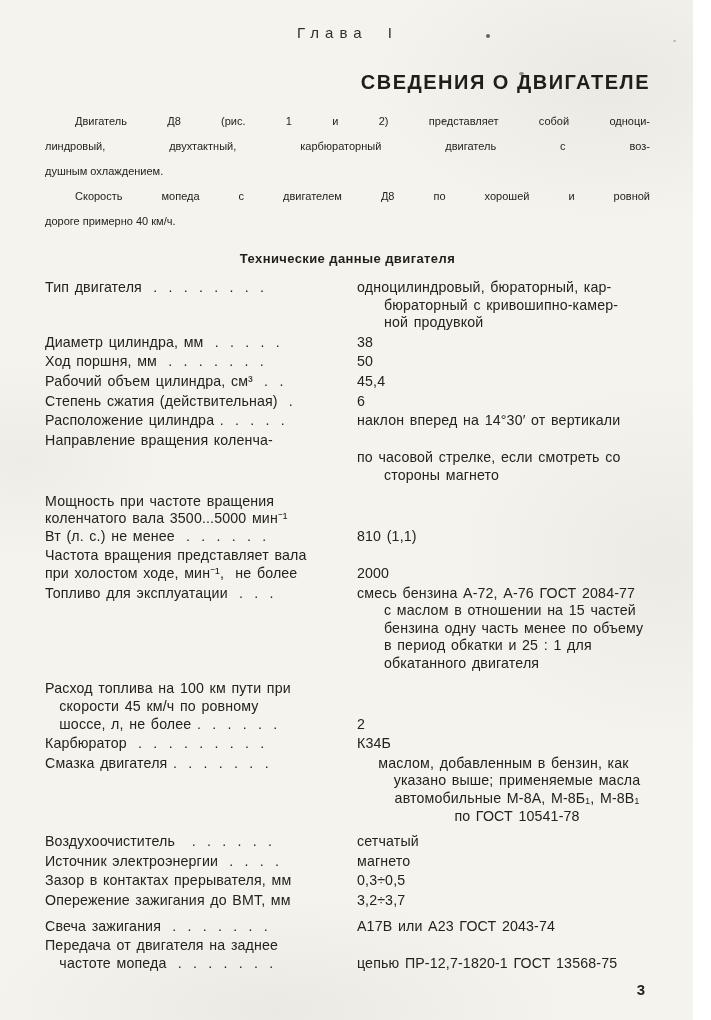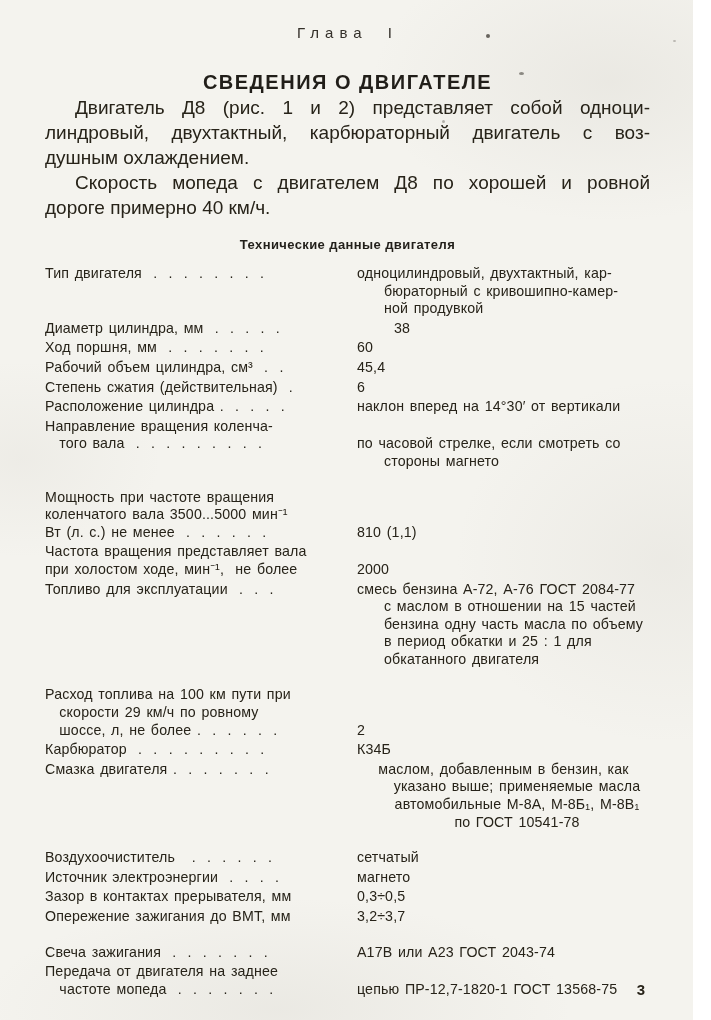--- a/index.html
+++ b/index.html
@@ -25,29 +25,29 @@
 
   .chapter {
     text-align: center;
     font-size: 15px;
     letter-spacing: 6px;
     word-spacing: 10px;
     color: #34302a;
   }
   .title {
     margin: 30px 0 0 0;
-    text-align: center;
+    text-align: right;
     font-size: 20px;
     font-weight: bold;
     letter-spacing: 1.5px;
     color: #211e19;
   }
   .intro {
-    margin-top: 1px;
-    font-size: 19px;
+    margin-top: 15px;
+    font-size: 11px;
     line-height: 25px;
   }
   .para-line {
     text-align: justify;
     text-align-last: justify;
   }
   .para-line.first { text-indent: 30px; }
   .para-line.last { text-align-last: left; }
 
   .subtitle {
@@ -63,21 +63,21 @@
     font-size: 14.2px;
     line-height: 17.6px;
     letter-spacing: 0.15px;
     word-spacing: 1.5px;
   }
   .spec-row {
     display: grid;
     grid-template-columns: 312px 1fr;
     margin-bottom: 2px;
   }
-  .spec-row.gap { margin-top: 18px; }
+  .spec-row.gap { margin-top: 8px; }
   .lab-line, .val-line { white-space: pre-wrap; }
   .val-line.cont { padding-left: 27px; }
 
   .page-number {
     position: absolute;
     right: 48px;
     bottom: 22px;
     font-size: 15px;
     font-weight: bold;
   }
@@ -116,39 +116,39 @@
       </div>
 
     <h2 class="subtitle">Технические данные двигателя</h2>
 
     <div class="spec-table" id="spec-table">
         <div class="spec-row">
           <div class="spec-label">
             <div class="lab-line">Тип двигателя  .  .  .  .  .  .  .  .</div>
           </div>
           <div class="spec-value" style="padding-top: 0px;">
-            <div class="val-line">одноцилиндровый, двухтактный, кар-</div>
+            <div class="val-line">одноцилиндровый, бюраторный, кар-</div>
             <div class="val-line cont">бюраторный с кривошипно-камер-</div>
             <div class="val-line cont">ной продувкой</div>
           </div>
         </div>
         <div class="spec-row">
           <div class="spec-label">
             <div class="lab-line">Диаметр цилиндра, мм  .  .  .  .  .</div>
           </div>
-          <div class="spec-value" style="padding-top: 0px; margin-left: 37px;">
+          <div class="spec-value" style="padding-top: 0px;">
             <div class="val-line">38</div>
           </div>
         </div>
         <div class="spec-row">
           <div class="spec-label">
             <div class="lab-line">Ход поршня, мм  .  .  .  .  .  .  .</div>
           </div>
           <div class="spec-value" style="padding-top: 0px;">
-            <div class="val-line">60</div>
+            <div class="val-line">50</div>
           </div>
         </div>
         <div class="spec-row">
           <div class="spec-label">
             <div class="lab-line">Рабочий объем цилиндра, см³  .  .</div>
           </div>
           <div class="spec-value" style="padding-top: 0px;">
             <div class="val-line">45,4</div>
           </div>
         </div>
@@ -164,21 +164,20 @@
           <div class="spec-label">
             <div class="lab-line">Расположение цилиндра .  .  .  .  .</div>
           </div>
           <div class="spec-value" style="padding-top: 0px;">
             <div class="val-line">наклон вперед на 14°30′ от вертикали</div>
           </div>
         </div>
         <div class="spec-row">
           <div class="spec-label">
             <div class="lab-line">Направление вращения коленча-</div>
-            <div class="lab-line"> того вала  .  .  .  .  .  .  .  .  .</div>
           </div>
           <div class="spec-value" style="padding-top: 17.6px;">
             <div class="val-line">по часовой стрелке, если смотреть со</div>
             <div class="val-line cont">стороны магнето</div>
           </div>
         </div>
         <div class="spec-row gap">
           <div class="spec-label">
             <div class="lab-line">Мощность при частоте вращения</div>
             <div class="lab-line">коленчатого вала 3500...5000 мин⁻¹</div>
@@ -197,29 +196,29 @@
             <div class="val-line">2000</div>
           </div>
         </div>
         <div class="spec-row">
           <div class="spec-label">
             <div class="lab-line">Топливо для эксплуатации  .  .  .</div>
           </div>
           <div class="spec-value" style="padding-top: 0px;">
             <div class="val-line">смесь бензина А-72, А-76 ГОСТ 2084-77</div>
             <div class="val-line cont">с маслом в отношении на 15 частей</div>
-            <div class="val-line cont">бензина одну часть масла по объему</div>
+            <div class="val-line cont">бензина одну часть менее по объему</div>
             <div class="val-line cont">в период обкатки и 25 : 1 для</div>
             <div class="val-line cont">обкатанного двигателя</div>
           </div>
         </div>
         <div class="spec-row gap">
           <div class="spec-label">
             <div class="lab-line">Расход топлива на 100 км пути при</div>
-            <div class="lab-line"> скорости 29 км/ч по ровному</div>
+            <div class="lab-line"> скорости 45 км/ч по ровному</div>
             <div class="lab-line"> шоссе, л, не более .  .  .  .  .  .</div>
           </div>
           <div class="spec-value" style="padding-top: 35.2px;">
             <div class="val-line">2</div>
           </div>
         </div>
         <div class="spec-row">
           <div class="spec-label">
             <div class="lab-line">Карбюратор  .  .  .  .  .  .  .  .  .</div>
           </div>

